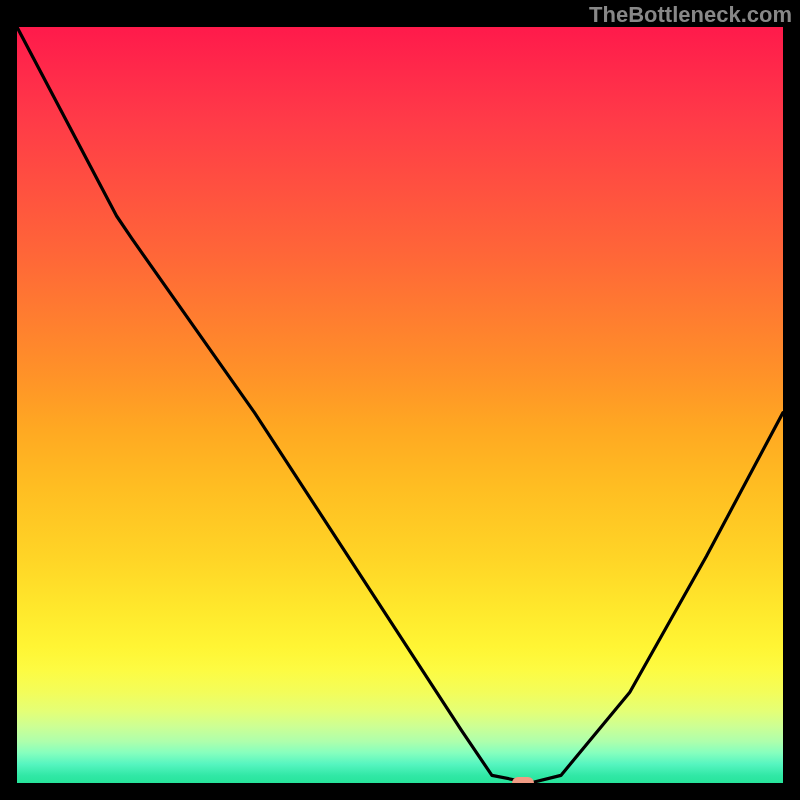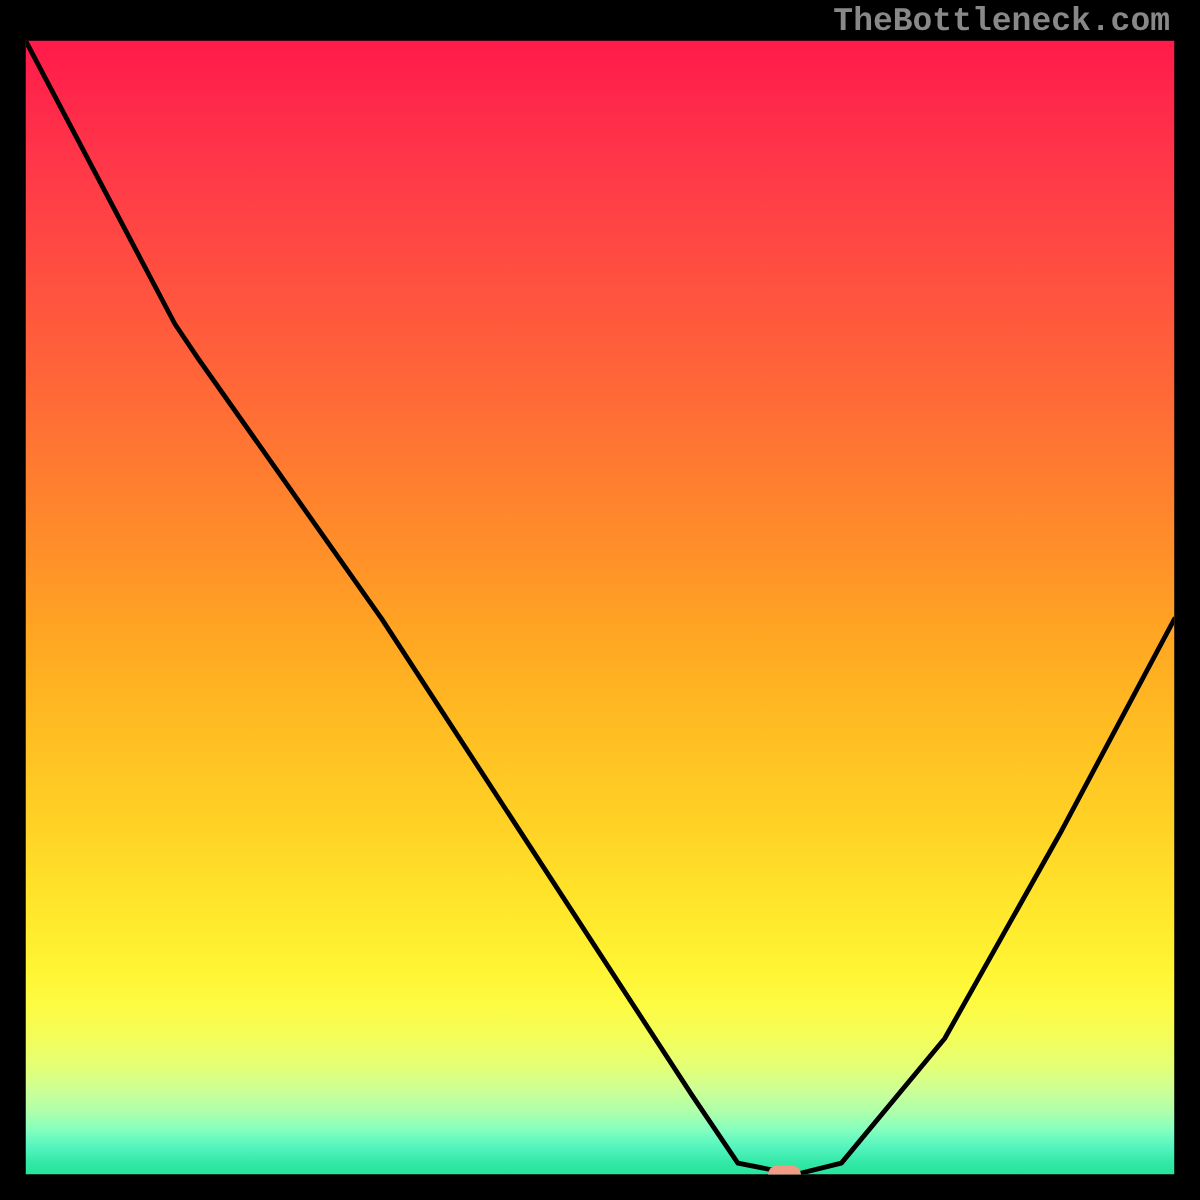--- a/index.html
+++ b/index.html
@@ -12,22 +12,22 @@
   }
   .frame {
     position: relative;
     width: 800px;
     height: 800px;
     background: #000;
   }
   .watermark {
     position: absolute;
     top: 2px;
-    right: 20px;
-    font-family: Liberation Mono, monospace;
+    right: 8px;
+    font-family: Liberation Sans, sans-serif;
     font-size: 22px;
     font-weight: bold;
     color: #888;
     z-index: 10;
     pointer-events: none;
   }
   .plot {
     position: absolute;
     left: 17px;
     top: 27px;

